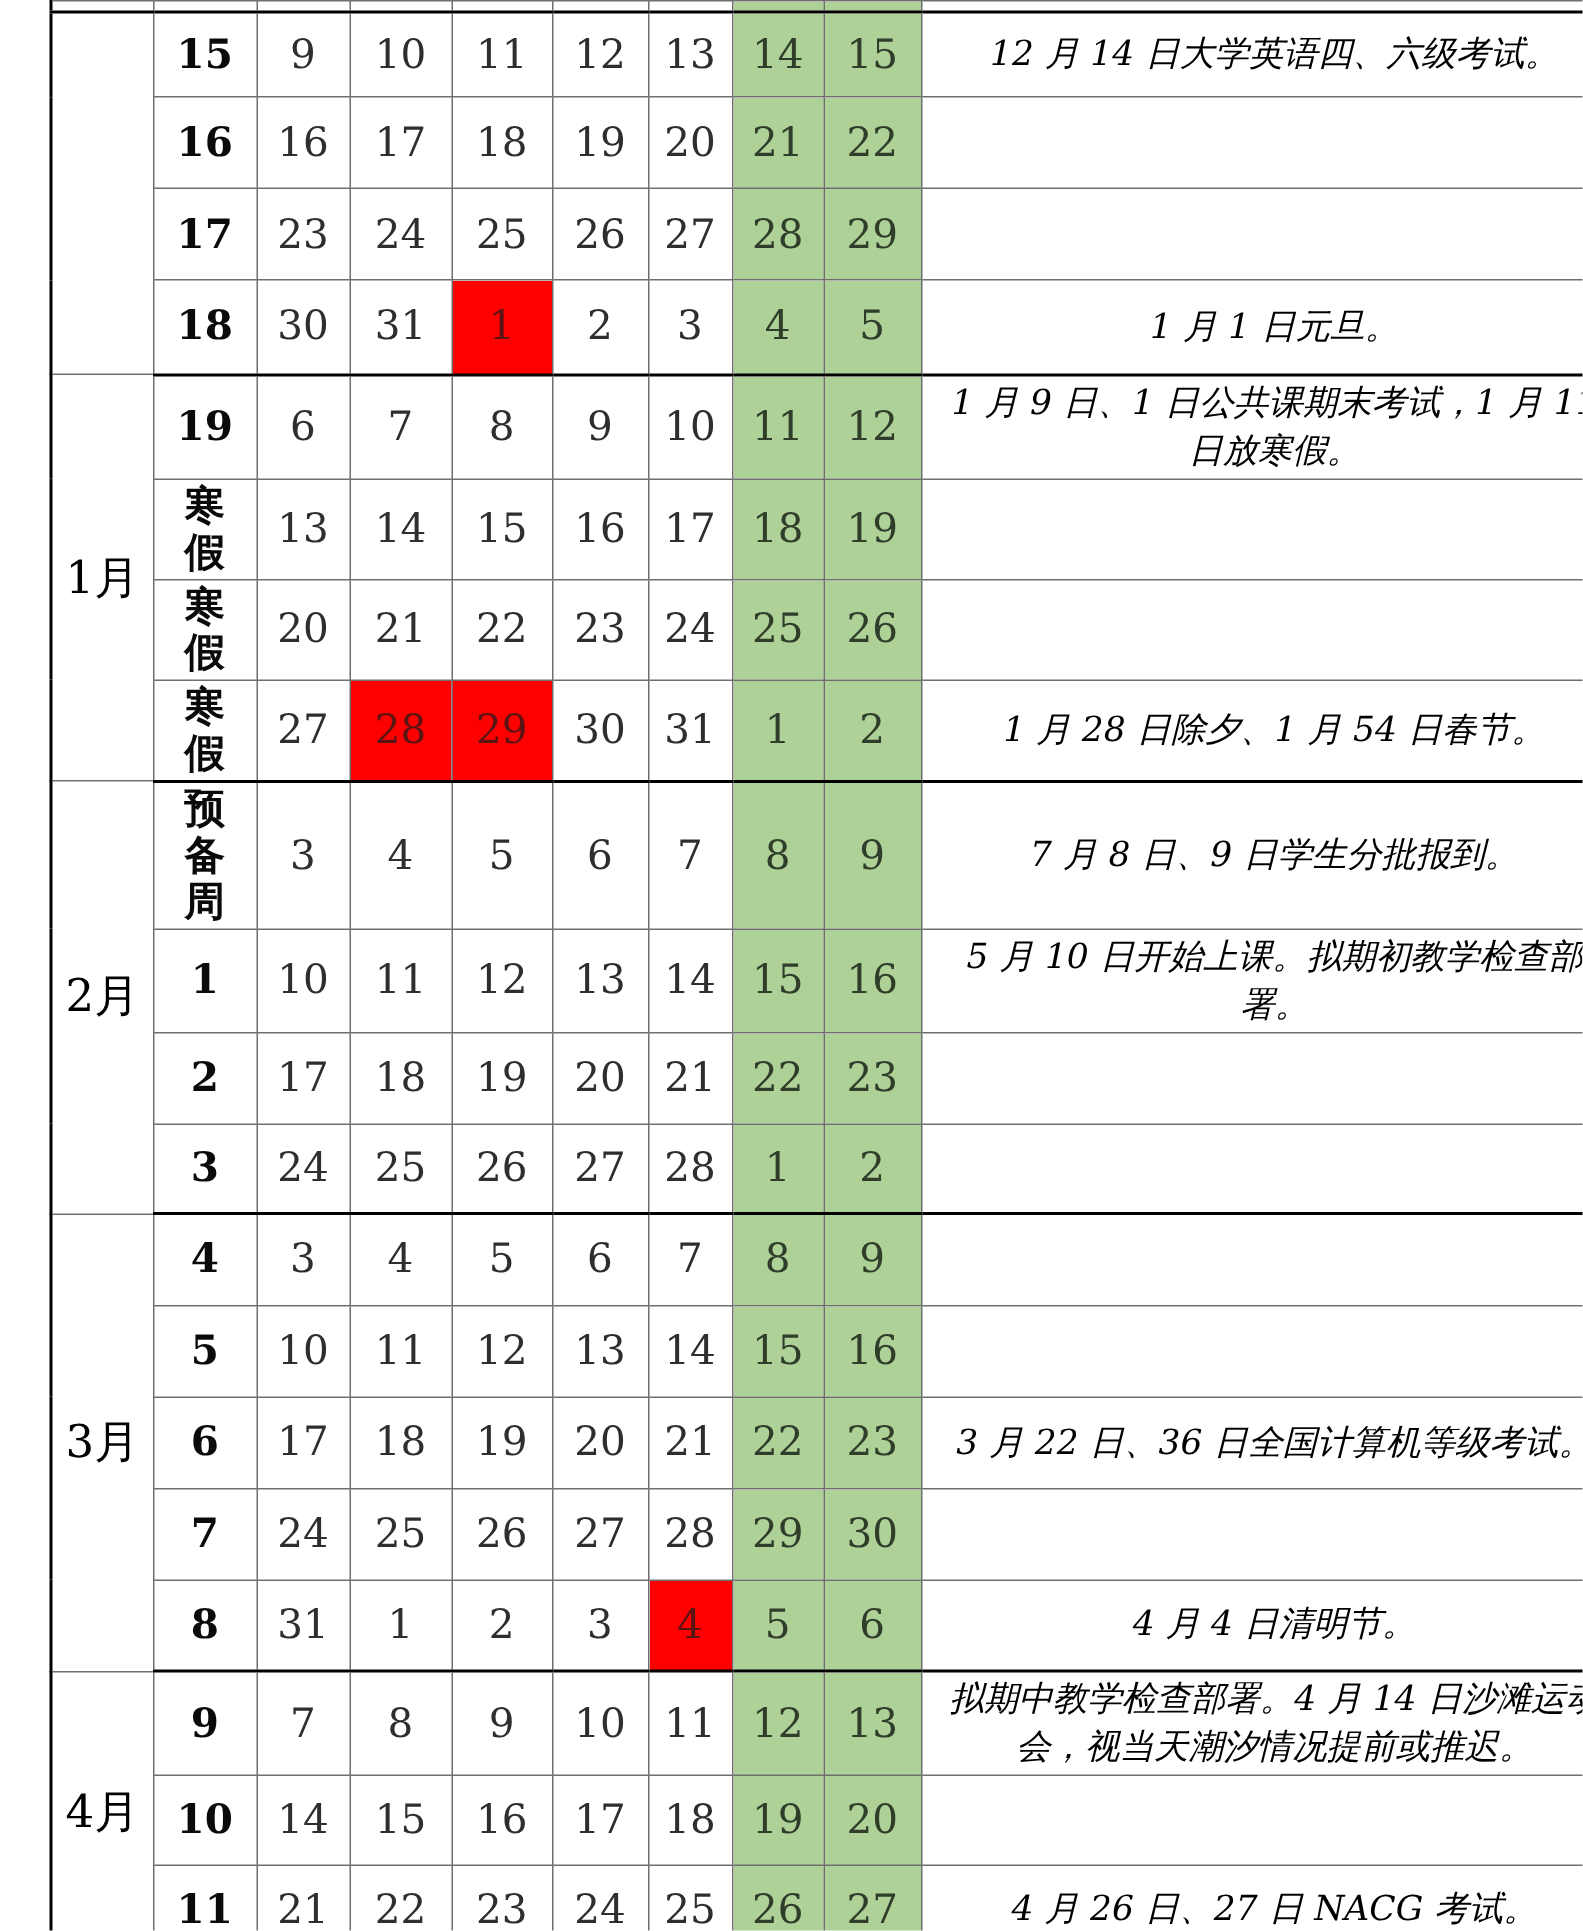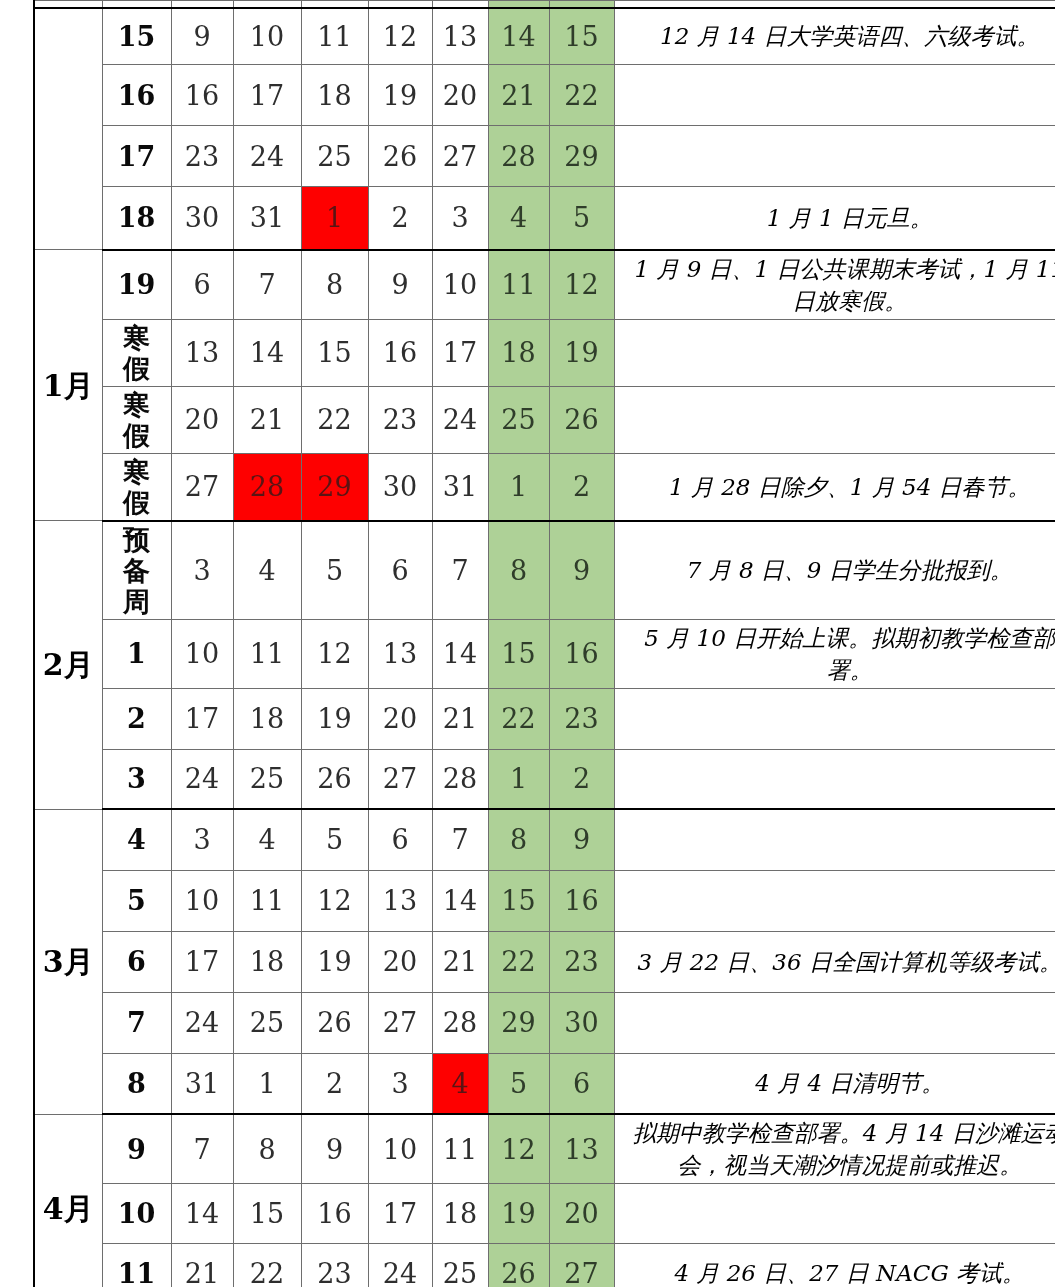--- a/index.html
+++ b/index.html
@@ -13,21 +13,21 @@
     width:1052px;margin-left:1px;
     border:2px solid #000;border-top:none;
   }
   td{
     border:1px solid #6e6e6e;
     text-align:center;vertical-align:middle;
     padding:0;overflow:hidden;
   }
   tr.sliver td{border-bottom:2px solid #000;}
   tr.section-end td{border-bottom:2px solid #000;}
-  td.month{font-weight:bold;font-size:30px;color:#000;line-height:1.1;}
+  td.month{font-weight:normal;font-size:30px;color:#000;line-height:1.1;}
   td.week{
     font-weight:bold;font-size:27px;color:#0a0a0a;
     padding:2px 13px;line-height:31px;word-break:break-all;
   }
   td.day{font-size:27px;color:#2e2e2e;}
   td.weekend{background:#aed197;color:#2f3d2a;}
   td.holiday{background:#fe0000;color:#5a1414;}
   td.note{font-size:23px;color:#000;padding:2px 8px;line-height:32px;font-style:italic;}
 </style>
 </head>

